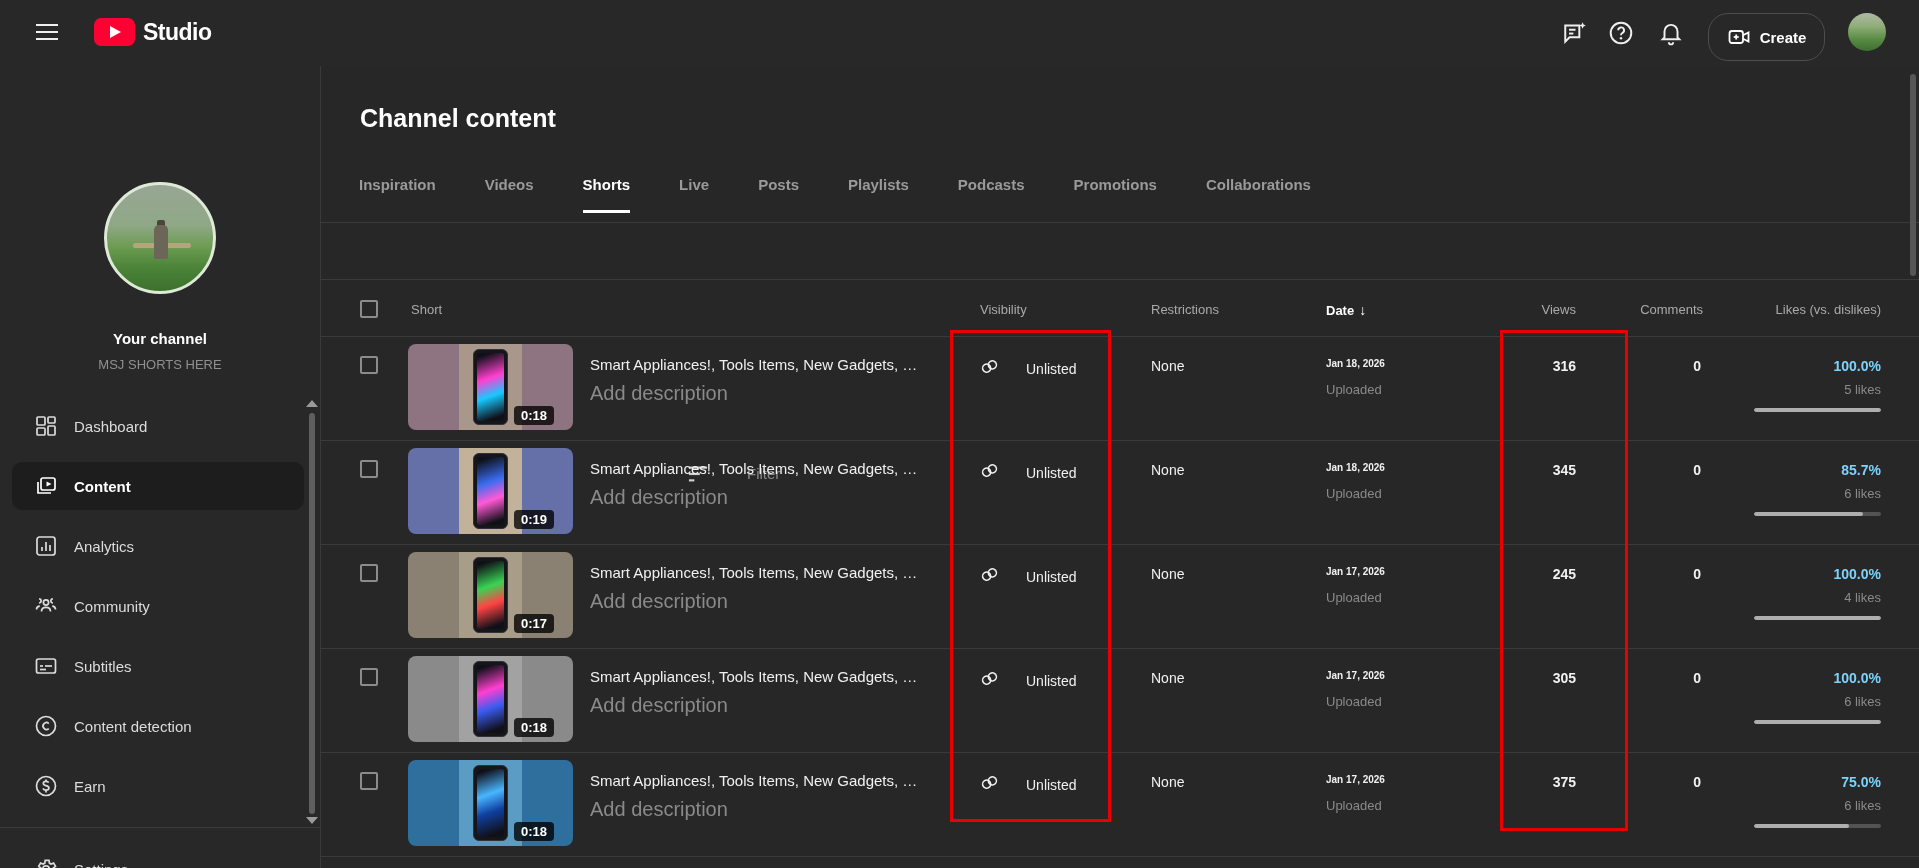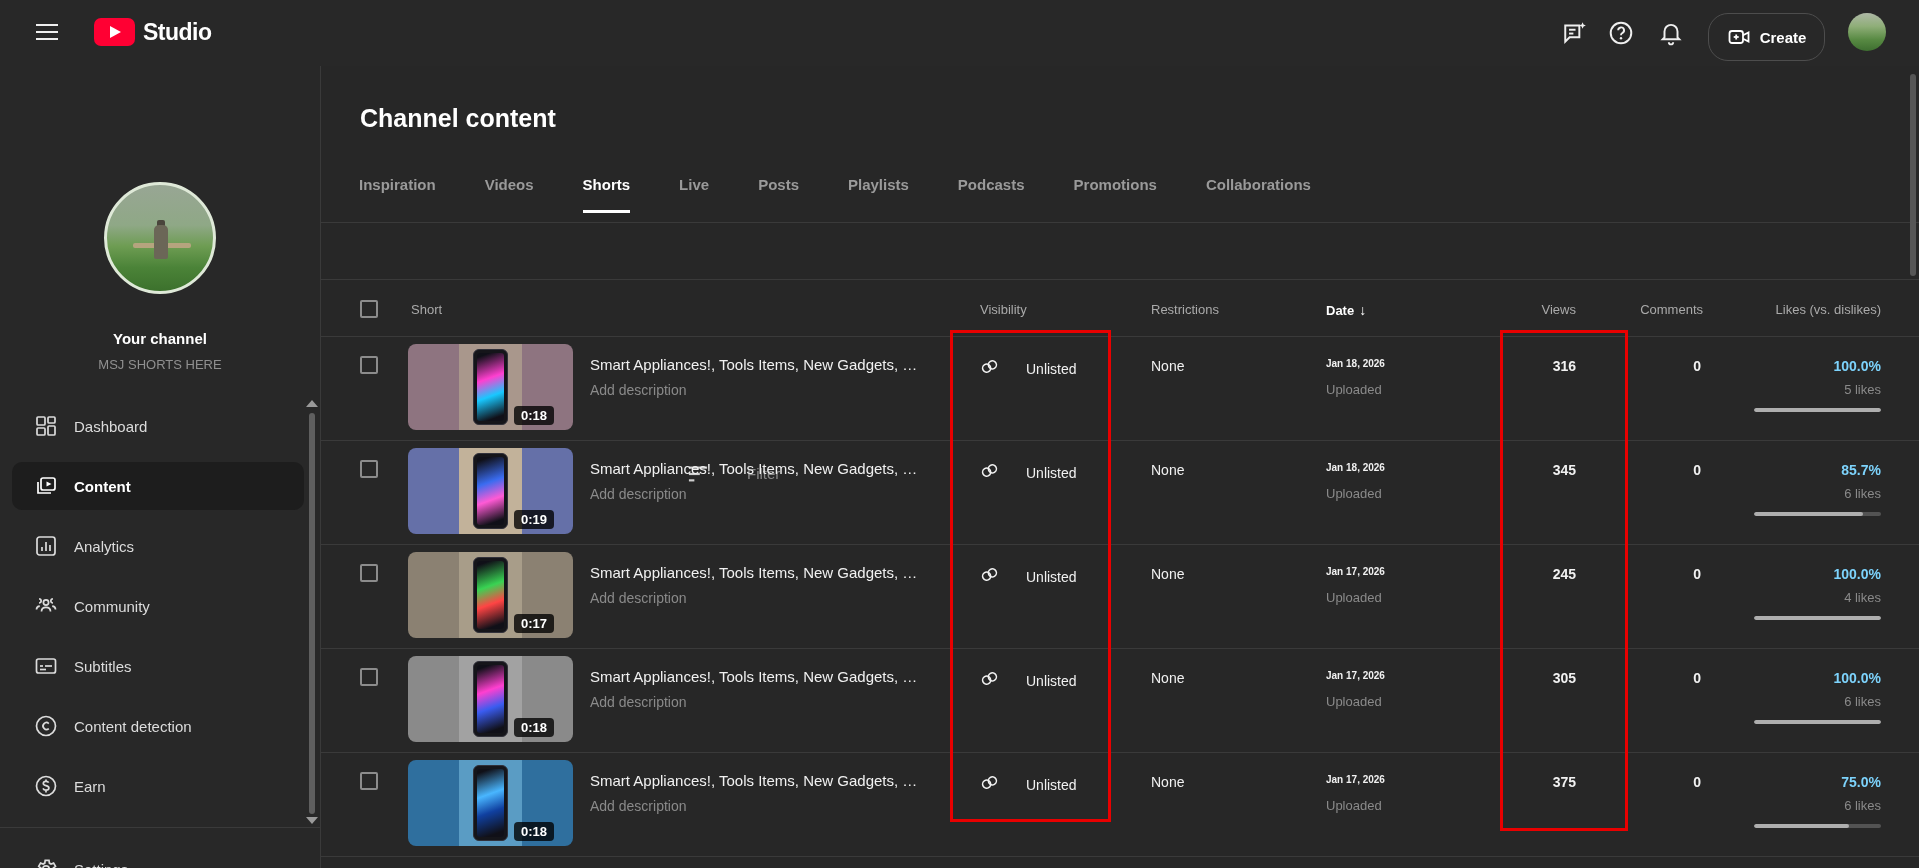--- a/index.html
+++ b/index.html
@@ -59,21 +59,21 @@
   .sort-arrow { color:#fff; font-size:14px; margin-left:5px; font-weight:normal; }
 
   .row { position:absolute; left:0; width:1919px; height:104px; }
   .row-line { position:absolute; left:321px; right:0; top:0; height:1px; background:#3a3a3a; }
   .thumb { position:absolute; left:408px; top:8px; width:165px; height:86px; border-radius:8px; overflow:hidden; cursor:pointer; }
   .thumb .frame { position:absolute; left:51px; top:0; width:63px; height:86px; }
   .thumb .phone { position:absolute; left:65px; top:5px; width:35px; height:76px; background:#15151a; border-radius:6px; border:1px solid #31313a; }
   .thumb .phone .scr { position:absolute; left:3px; top:3px; right:3px; bottom:3px; border-radius:3px; }
   .dur-badge { position:absolute; left:514px; top:70px; background:rgba(0,0,0,0.78); color:#fff; font-size:13px; font-weight:bold; padding:2px 7px; border-radius:4px; }
   .v-title { position:absolute; left:590px; top:20px; font-size:15px; color:#f1f1f1; cursor:pointer;text-align:right; }
-  .v-desc { position:absolute; left:590px; top:46px; font-size:14px; color:#8a8a8a; cursor:pointer; }
+  .v-desc { position:absolute; left:590px; top:46px; font-size:20px; color:#8a8a8a; cursor:pointer; }
   .vis-cell { position:absolute; left:979px; top:20px; display:flex; align-items:flex-end; gap:26px; font-size:14px; color:#f1f1f1; }
   .restr-cell { position:absolute; left:1151px; top:22px; font-size:14px; color:#f1f1f1; }
   .date-cell { position:absolute; left:1326px; top:22px; font-size:10px; color:#f1f1f1; font-weight:bold; }
   .date-sub { position:absolute; left:1326px; top:46px; font-size:13px; color:#8a8a8a; }
   .views-cell { position:absolute; left:1470px; top:22px; width:106px; text-align:right; font-size:14px; font-weight:bold; color:#f1f1f1; }
   .comments-cell { position:absolute; left:1600px; top:22px; width:101px; text-align:right; font-size:14px; font-weight:bold; color:#f1f1f1; }
   .likes-pct { position:absolute; left:1734px; top:22px; width:147px; text-align:right; font-size:14px; font-weight:bold; color:#7dd3fc; }
   .likes-sub { position:absolute; left:1734px; top:46px; width:147px; text-align:right; font-size:13px; color:#8a8a8a; }
   .likes-bar { position:absolute; left:1754px; top:72px; width:127px; height:4px; border-radius:2px; background:#535353; overflow:hidden; }
   .likes-bar .fill { height:100%; background:#aeaeae; border-radius:2px; }

